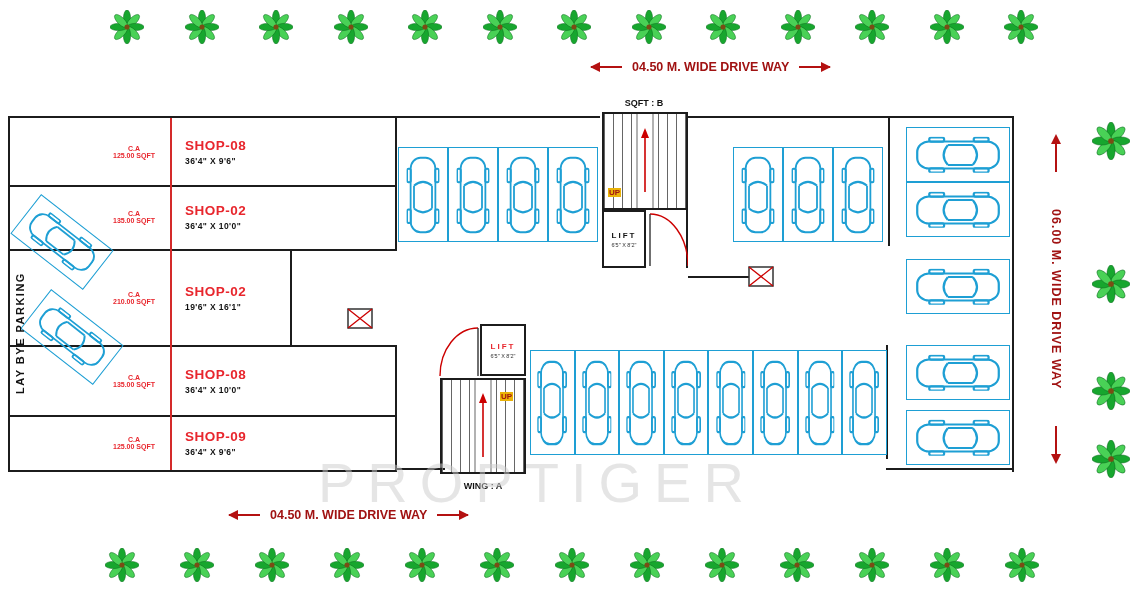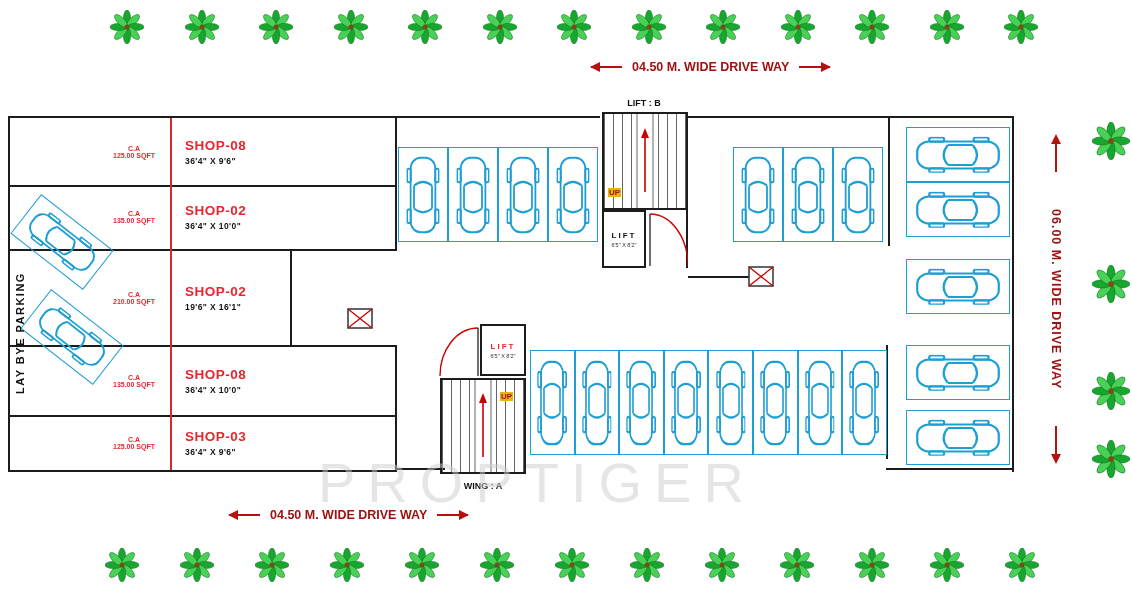--- a/index.html
+++ b/index.html
@@ -826,21 +826,21 @@
       <div class="shop-name">SHOP-08</div>
       <div class="shop-dims">36'4" X 10'0"</div>
     </div>
   </div>
   <div class="shop-row" style="top:416px;height:54px;">
     <div class="shop-area">
       <div class="ca">C.A</div>
       <div class="sqft">125.00 SQFT</div>
     </div>
     <div class="shop-main">
-      <div class="shop-name">SHOP-03</div>
+      <div class="shop-name">SHOP-09</div>
       <div class="shop-dims">36'4" X 9'6"</div>
     </div>
   </div>
 
   <div class="laybye">LAY BYE PARKING</div>
 
   <div class="dim" style="left:588px;top:60px;">
     <svg width="34" height="12" viewBox="0 0 34 12">
         <path d="M3 6 H34" stroke="currentColor" stroke-width="2" fill="none"></path>
         <path d="M12 1 L2 6 L12 11 Z" fill="currentColor"></path>
@@ -867,21 +867,21 @@
         <path d="M6 10 V40" stroke="currentColor" stroke-width="2" fill="none"></path>
         <path d="M1 12 L6 2 L11 12 Z" fill="currentColor"></path>
       </svg>
     <span class="vtext">06.00 M. WIDE DRIVE WAY</span>
     <svg width="12" height="40" viewBox="0 0 12 40">
         <path d="M6 0 V30" stroke="currentColor" stroke-width="2" fill="none"></path>
         <path d="M1 28 L6 38 L11 28 Z" fill="currentColor"></path>
       </svg>
   </div>
 
-  <div class="winglabel" style="left:596px;top:98px;width:96px;">LIFT : B</div>
+  <div class="winglabel" style="left:596px;top:98px;width:96px;">SQFT : B</div>
   <div class="stair" style="left:602px;top:112px;width:86px;height:98px;">
     <div class="mid"></div>
     <svg class="arr" width="12" height="70" viewBox="0 0 12 70">
         <path d="M6 66 V10" stroke="#c00" stroke-width="1.6" fill="none"></path>
         <path d="M2 12 L6 2 L10 12 Z" fill="#c00"></path>
       </svg>
   </div>
   <div class="uptext" style="left:608px;top:188px;">UP</div>
   <div class="lift" style="left:602px;top:210px;width:44px;height:58px;">
     <div class="t">LIFT</div>

